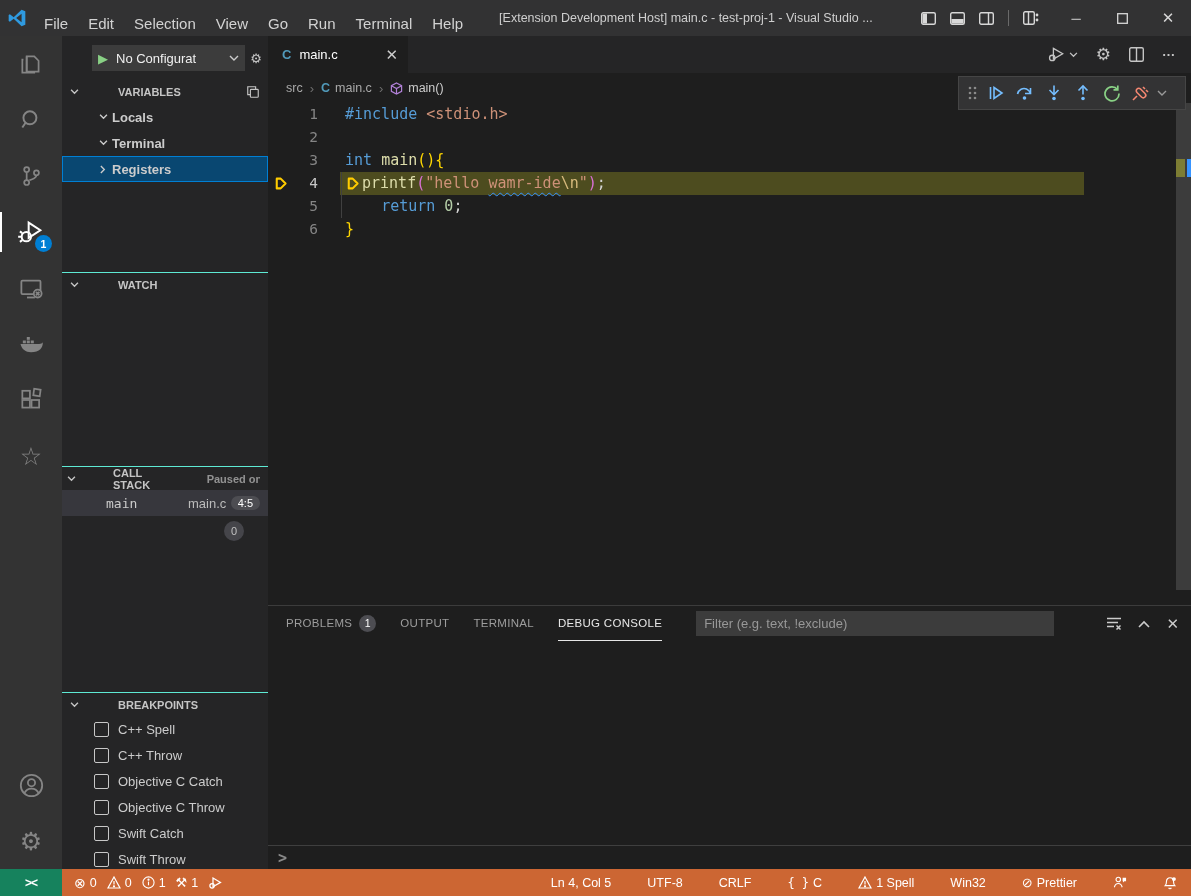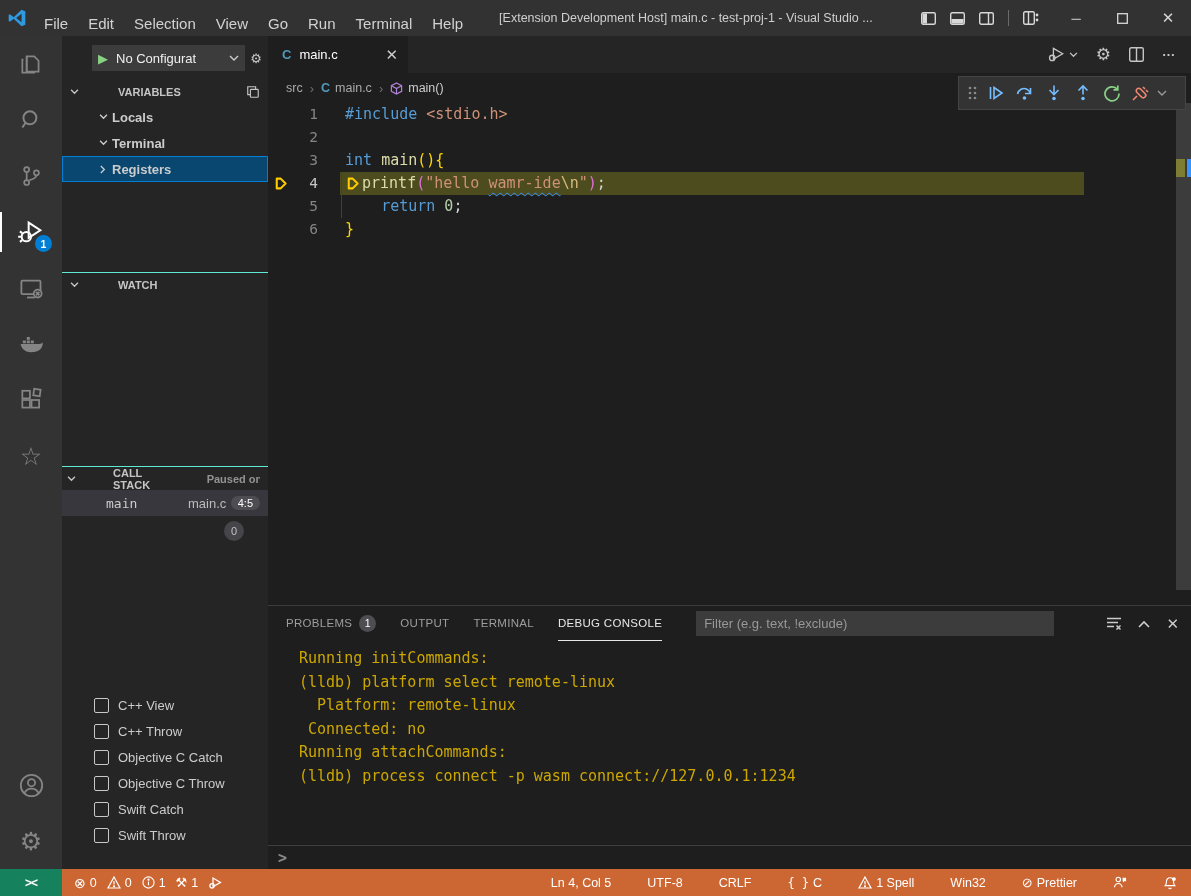--- a/index.html
+++ b/index.html
@@ -335,24 +335,32 @@
     <div class="stack-row">
       <span class="stack-fn">main</span>
       <span class="stack-file">main.c</span>
       <span class="stack-badge">4:5</span>
     </div>
     <div class="zero-row">
       <span class="zero-badge">0</span>
     </div>
     <div class="spacer-stack"></div>
 
+    <div class="sect-header sect-sep">
+      <span class="chev">
+          <svg width="9" height="6" viewBox="0 0 10 7" fill="none" stroke="#c5c5c5" stroke-width="1.6">
+            <path d="m1 1 4 4 4-4"></path>
+          </svg>
+        </span>
+      <span>BREAKPOINTS</span>
+    </div>
     <div id="breakpoints-rows">
         <div class="bp-row">
           <span class="bp-check"></span>
-          <span>C++ View</span>
+          <span>C++ Spell</span>
         </div>
         <div class="bp-row">
           <span class="bp-check"></span>
           <span>C++ Throw</span>
         </div>
         <div class="bp-row">
           <span class="bp-check"></span>
           <span>Objective C Catch</span>
         </div>
         <div class="bp-row">
@@ -520,28 +528,20 @@
             </svg>
           </span>
         <span>
             <svg width="12" height="8" viewBox="0 0 12 8" fill="none" stroke="#cccccc" stroke-width="1.6">
               <path d="m1 7 5-5 5 5"></path>
             </svg>
           </span>
         <span style="font-size:15px;">✕</span>
       </div>
     </div>
-    <div class="console-body" id="console-lines">
-        <div class="console-line">Running initCommands:</div>
-        <div class="console-line">(lldb) platform select remote-linux</div>
-        <div class="console-line">  Platform: remote-linux</div>
-        <div class="console-line"> Connected: no</div>
-        <div class="console-line">Running attachCommands:</div>
-        <div class="console-line">(lldb) process connect -p wasm connect://127.0.0.1:1234</div>
-      </div>
     <div class="console-input"></div>
     <div class="console-prompt">&gt;</div>
   </div>
 
   <div class="statusbar">
     <div class="remote-block">
         <span>&gt;&lt;</span>
       </div>
     <div class="sb-left" id="sb-left">
         <div class="sb-item">

